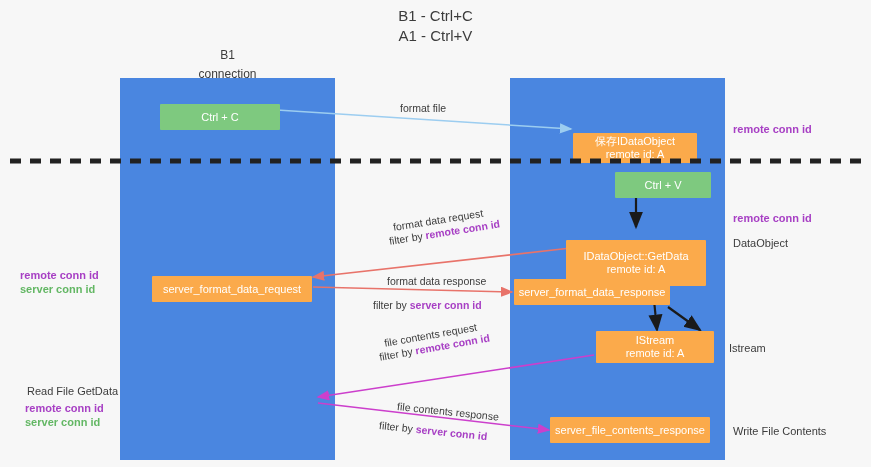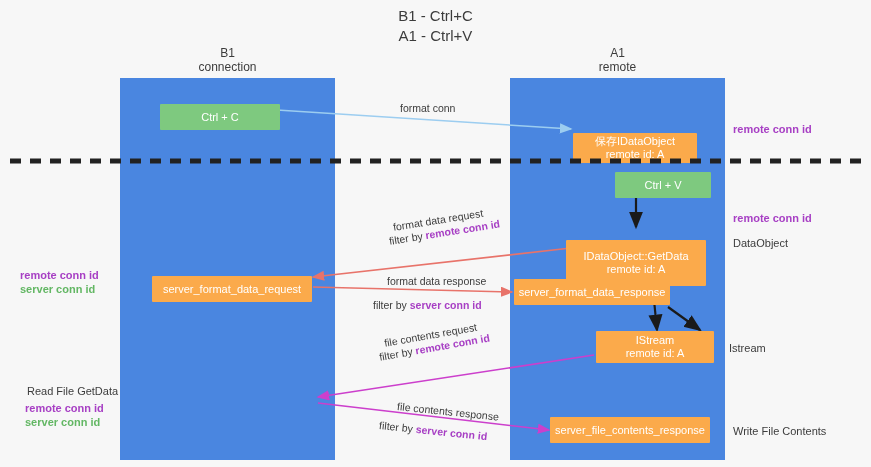--- a/index.html
+++ b/index.html
@@ -36,21 +36,21 @@
     text-align: center;
     font-size: 15px;
     line-height: 20px;
     color: #3c3c3c;
     white-space: pre;
   }
 
   .lane-head {
     position: absolute;
     font-size: 12px;
-    line-height: 14px;
+    line-height: 19px;
     text-align: center;
     color: #3c3c3c;
     white-space: pre;
   }
   .lane-head-b1 { left: 120px; top: 46px; width: 215px; }
   .lane-head-a1 { left: 510px; top: 46px; width: 215px; }
 
   .node {
     position: absolute;
     box-sizing: border-box;
@@ -110,22 +110,20 @@
 <div id="canvas">
 
   <div class="title">B1 - Ctrl+C
 A1 - Ctrl+V</div>
 
   <div class="lane lane-b1"></div>
   <div class="lane lane-a1"></div>
 
   <div class="lane-head lane-head-b1">B1
 connection</div>
-  <div class="lane-head lane-head-a1">A1
-remote</div>
 
   <svg class="overlay">
     <defs>
       <marker id="ah-blue" markerWidth="9" markerHeight="9" refX="7" refY="3.2" orient="auto">
         <path d="M0,0 L8,3.2 L0,6.4 z" fill="#9ccdf0"></path>
       </marker>
       <marker id="ah-red" markerWidth="9" markerHeight="9" refX="7" refY="3.2" orient="auto">
         <path d="M0,0 L8,3.2 L0,6.4 z" fill="#e8736a"></path>
       </marker>
       <marker id="ah-magenta" markerWidth="9" markerHeight="9" refX="7" refY="3.2" orient="auto">
@@ -170,21 +168,21 @@
   <div class="node orange" style="left:152px; top:268px; width:160px; height:26px;margin-top:8px;">server_format_data_request</div>
 
   <div class="node orange" style="left:514px; top:279px; width:156px; height:26px;">server_format_data_response</div>
 
   <div class="node orange" style="left:596px; top:331px; width:118px; height:32px; white-space:pre;">IStream
 remote id: A</div>
 
 
   <div class="node orange" style="left:550px; top:417px; width:160px; height:26px;">server_file_contents_response</div>
 
-  <div class="edge-label" style="left:400px; top:101px;">format conn</div>
+  <div class="edge-label" style="left:400px; top:101px;">format file</div>
 
   <div class="edge-label rot-1" style="left:392px; top:220px;">
     <span>format data request</span>
   </div>
   <div class="edge-label rot-1" style="left:388px; top:234px;">
     <span>filter by </span><span class="hl-purple">remote conn id</span>
   </div>
 
   <div class="edge-label" style="left:387px; top:274px;">format data response</div>
   <div class="edge-label" style="left:373px; top:298px;">

